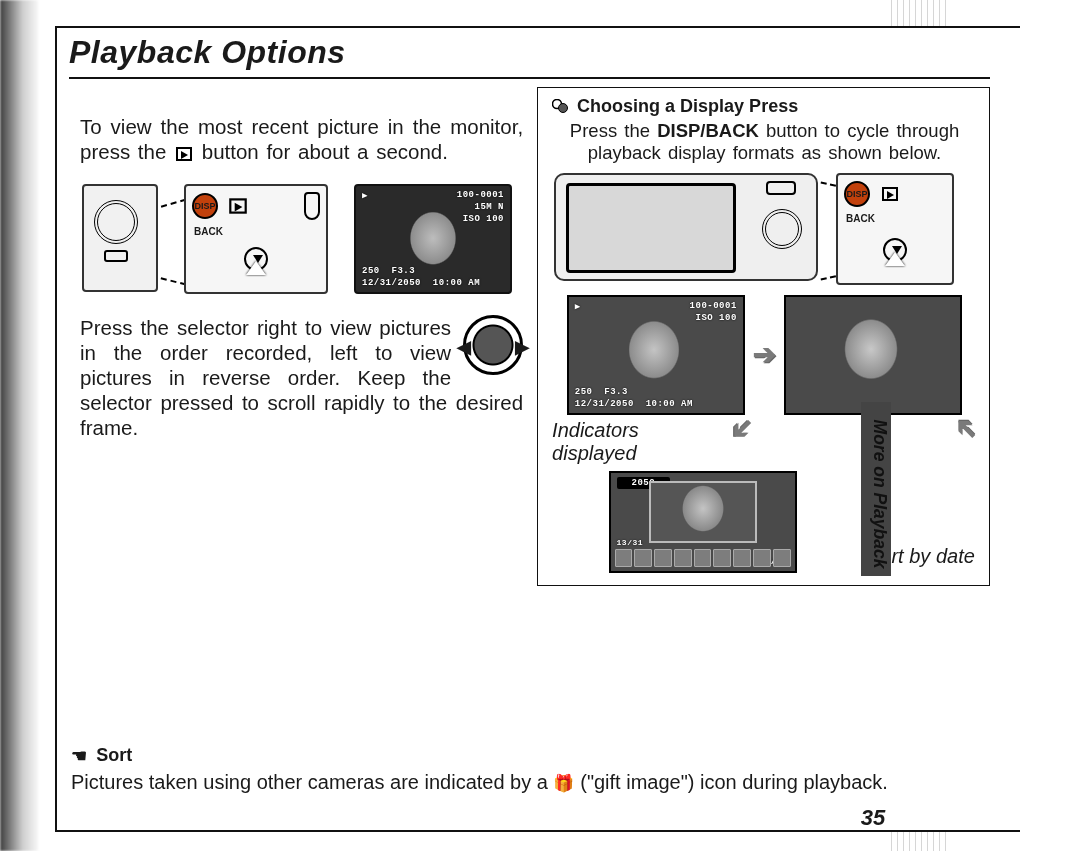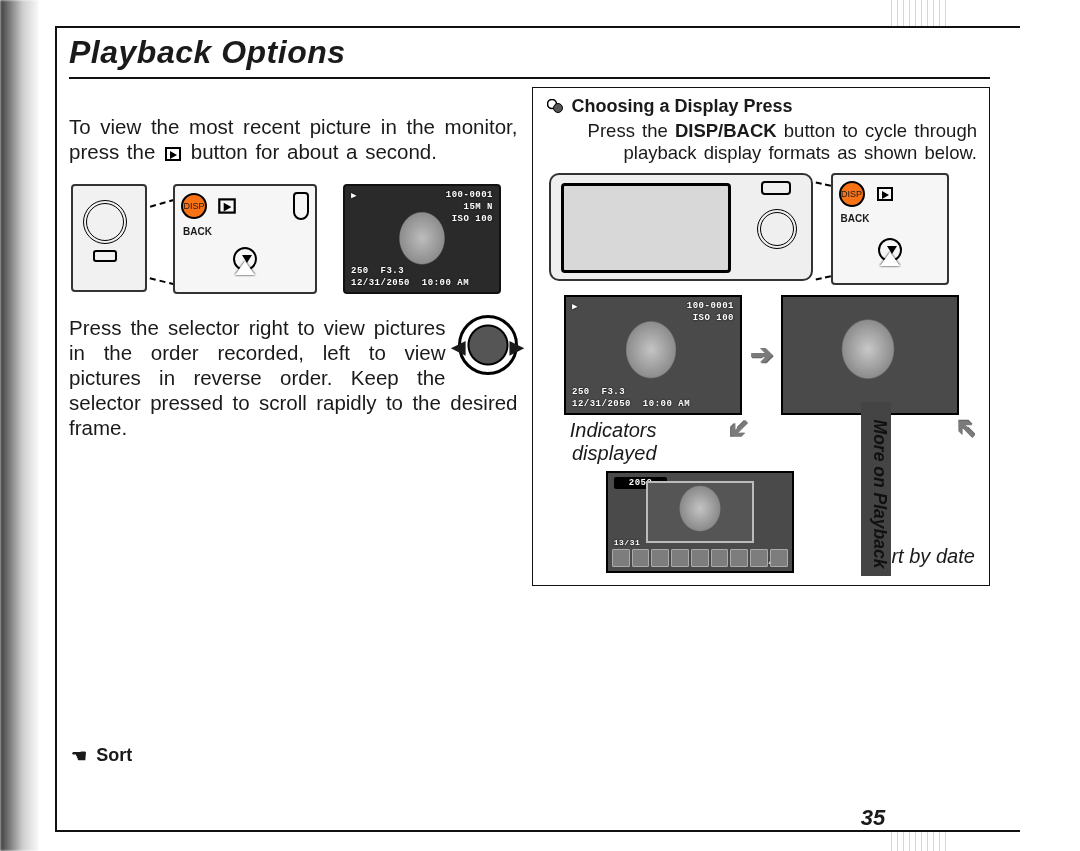--- a/index.html
+++ b/index.html
@@ -65,20 +65,21 @@
 
   
   .cols {
     display: flex;
     gap: 14px;
     margin-top: 14px;
     align-items: flex-start;
   }
   .col-left {
     width: 450px;
+    margin-left: 11px;
   }
   .col-right {
     width: 460px;
   }
 
   .body {
     font-size: 20.5px;
     line-height: 1.22;
     text-align: justify;
     text-justify: inter-word;
@@ -160,21 +161,21 @@
   }
   .inset-title {
     font-size: 18px; font-weight: 800;
   }
   .bullet {
     display: inline-block;
     vertical-align: middle;
     margin-right: 4px;
   }
 
-  .inset .body { font-size: 18.5px; margin-top: 2px; text-align: right; }
+  .inset .body { font-size: 18.5px; margin-top: 2px; text-align: center; }
 
   .label-italic {
     font-style: italic;
     font-size: 20px;
   }
 
   
   .edge-tab {
     position: absolute;
     right: -26px;
@@ -238,23 +239,23 @@
     text-shadow: -1px -1px 0 #fff, 1px 1px 0 #666;
     text-align: center;
   }
 
   .disp-btn {
     display: inline-block;
     width: 26px; height: 26px;
     border: 2px solid #000;
     border-radius: 50%;
     text-align: center;
-    font-size: 9px; font-weight: 400;
+    font-size: 9px; font-weight: 700;
     line-height: 22px;
-    background: #f97316;
+    background: #c2410c;
   }
 
   
   .up-arrow {
     width: 0; height: 0;
     border-left: 10px solid transparent;
     border-right: 10px solid transparent;
     border-bottom: 14px solid #fff;
     filter: drop-shadow(0 0 1px #000);
     margin: -10px auto 0;
@@ -416,21 +417,21 @@
               </span>
               <div style="position:absolute;left:30px;top:20px;width:110px;height:78px;background:radial-gradient(ellipse 44px 50px at 50% 42%, #c4c4c4 0,#8d8d8d 55%, transparent 58%);"></div>
             </div>
             <div class="cycle-arrow">➔</div>
             <div class="preview">
               <div style="position:absolute;left:30px;top:16px;width:110px;height:86px;background:radial-gradient(ellipse 46px 52px at 50% 42%, #c8c8c8 0,#8d8d8d 55%, transparent 58%);"></div>
             </div>
           </div>
 
           <div style="display:flex;align-items:flex-start;justify-content:space-between;margin-top:4px;">
-            <div class="label-italic" style="width:110px;text-align:right;">Indicators displayed</div>
+            <div class="label-italic" style="width:110px;">Indicators displayed</div>
             <div class="cycle-arrow" style="transform:rotate(135deg);margin-top:-6px;">➔</div>
             <div style="width:60px;"></div>
             <div class="cycle-arrow" style="transform:rotate(225deg);margin-top:-6px;">➔</div>
           </div>
 
           <div style="display:flex;align-items:flex-end;justify-content:center;gap:14px;">
             <div class="preview sortdate">
               <span class="lcd-tag tl" style="background:#000000;padding:1px 15px;border-radius:2px;">2050</span>
               <span class="lcd-tag br">2/15</span>
               <div style="position:absolute;left:38px;top:8px;width:108px;height:62px;border:2px solid #bbb;background:radial-gradient(ellipse 36px 40px at 50% 44%, #c4c4c4 0,#8a8a8a 55%, transparent 58%), #555;"></div>
@@ -450,20 +451,25 @@
             <div class="label-italic" style="width:110px;margin-bottom:5px;">Sort by date</div>
           </div>
         </div>
       </div>
     </div>
 
     <div class="note-heading" style="position:absolute;left:14px;bottom:64px;">
       <span class="lead-icon">☚</span>
       <span>Sort</span>
     </div>
+    <div class="note-body" style="position:absolute;left:14px;bottom:36px;right:80px;">
+      <span>Pictures taken using other cameras are indicated by a </span>
+      <span style="font-size:17px;">🎁</span>
+      <span> ("gift image") icon during playback.</span>
+    </div>
 
   </div>
 
   <div class="edge-tab" style="right:56px;"></div>
   <div class="edge-text-outer" style="right:50px;">
     <span>More on Playback</span>
   </div>
   <div class="pagenum" style="right:50px;bottom:20px;font-style:italic;">35</div>
 </div>
 

